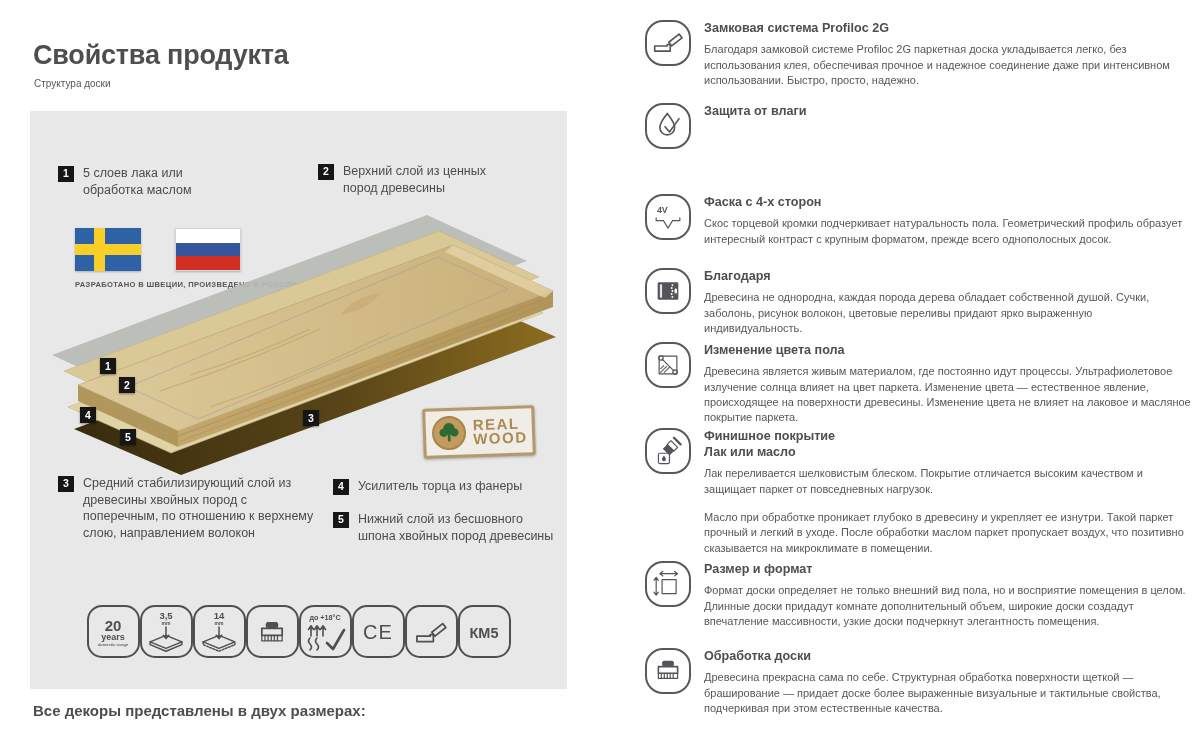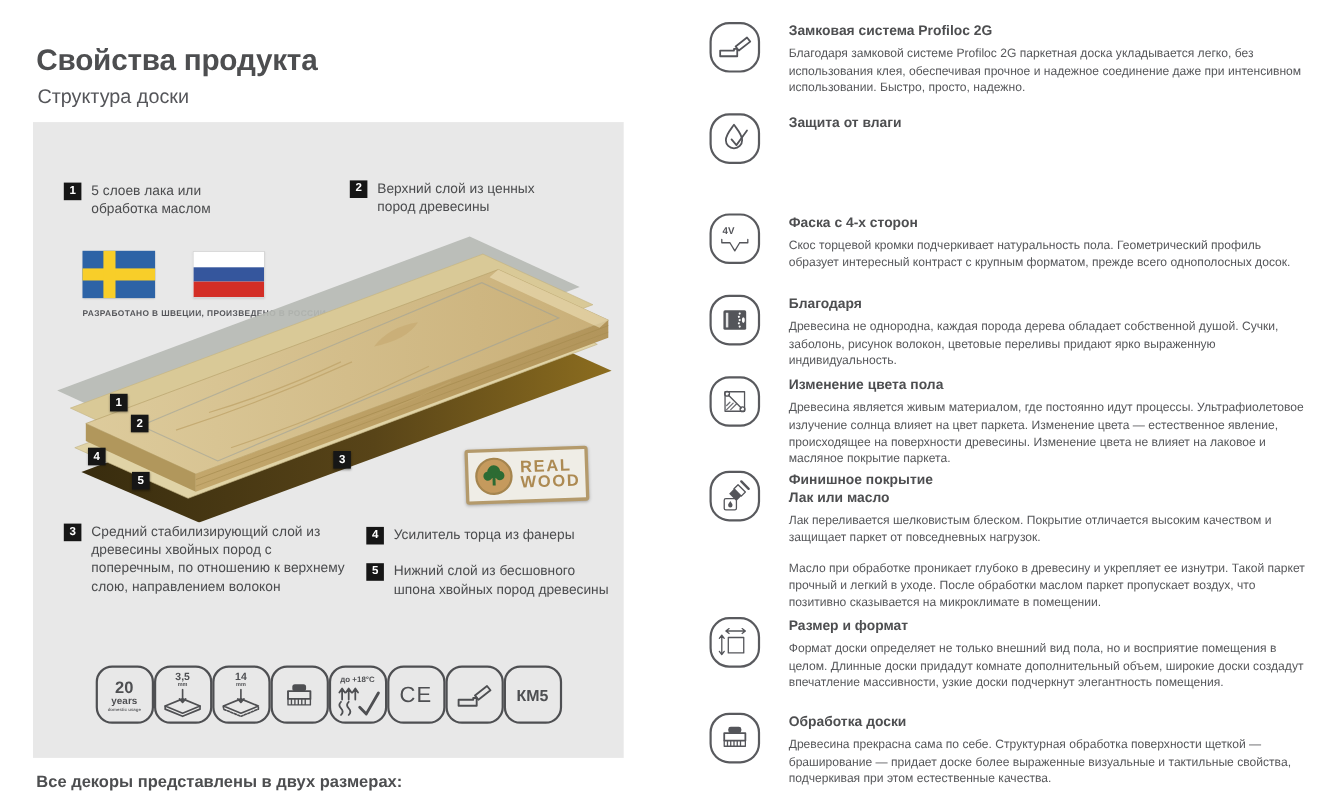--- a/index.html
+++ b/index.html
@@ -1,21 +1,21 @@
 <!DOCTYPE html>
 <html><head>
 <meta charset="utf-8">
 <style>
   *{box-sizing:border-box;margin:0;padding:0}
   html,body{width:1200px;height:730px;background:#fff;font-family:"Liberation Sans",sans-serif;color:#56575a;overflow:hidden}
   body{position:relative}
   .abs{position:absolute}
   
   .page-title{left:33px;top:40px;font-size:27px;font-weight:800;color:#4d4e50;letter-spacing:-.2px}
-  .page-subtitle{left:34px;top:78px;font-size:18px;color:#55565a}
+  .page-subtitle{left:34px;top:78px;font-size:10px;color:#55565a}
   .page-footer{left:33px;top:702px;font-size:15px;font-weight:700;color:#4d4e50}
   
   .panel{left:30px;top:111px;width:537px;height:578px;background:#e8e8e8}
   .callout{position:absolute;display:flex;align-items:flex-start;gap:9px;font-size:12.5px;line-height:1.33;color:#4b4c4e}
   .nbadge{width:16px;height:16px;background:#161616;color:#fff;font-size:10.5px;font-weight:700;display:flex;align-items:center;justify-content:center;flex:none;margin-top:1px}
   .dbadge{position:absolute;width:16px;height:16px;background:#161616;color:#fff;font-size:10.5px;font-weight:700;display:flex;align-items:center;justify-content:center;box-shadow:0 1px 2px rgba(0,0,0,.4)}
   
   .flag{position:absolute;width:66px;height:43px;box-shadow:0 1px 2px rgba(0,0,0,.25)}
   .flag-se{background:#2d63a6}
   .flag-se .h{position:absolute;left:0;top:16px;width:100%;height:11px;background:#f8ce29}
@@ -35,21 +35,21 @@
   .spec .sv-unit{font-size:9px;font-weight:700;line-height:1.1}
   .spec .sv-note{font-size:4px;font-weight:700;opacity:.85}
   .spec .sv-mmval{font-size:9.5px;font-weight:800;line-height:1}
   .spec .sv-mm{font-size:5px;font-weight:700;line-height:1.1}
   .spec .sv-heat{font-size:7.2px;font-weight:800;line-height:1;margin-bottom:1px}
   .spec .sv-ce{font-size:20px;font-weight:400;letter-spacing:1px}
   .spec .sv-km5{font-size:14.5px;font-weight:800}
   .spec svg{display:block}
   
   .features{left:645px;top:0;width:548px;height:730px}
-  .feature{position:absolute;display:flex;gap:26px;width:100%}
+  .feature{position:absolute;display:flex;gap:13px;width:100%}
   .ficon{width:46px;height:46px;border:2.2px solid #595a5e;border-radius:18px;flex:none;display:flex;align-items:center;justify-content:center;color:#54555a}
   .ficon svg{width:34px;height:34px}
   .fbody{flex:1;min-width:0}
   .ftitle{font-size:12.6px;font-weight:700;color:#4d4e50;line-height:1.28}
   .ftext{font-size:11px;line-height:1.4;color:#56575a;margin-top:6px}
   .ftext.p2{margin-top:13px}
   .ftitle:empty,.ftext:empty{display:none}
   svg .st{fill:none;stroke:currentColor;stroke-width:2.2;stroke-linecap:round;stroke-linejoin:round}
   svg .st-thin{fill:none;stroke:currentColor;stroke-width:1.6;stroke-linecap:round;stroke-linejoin:round}
 </style>

